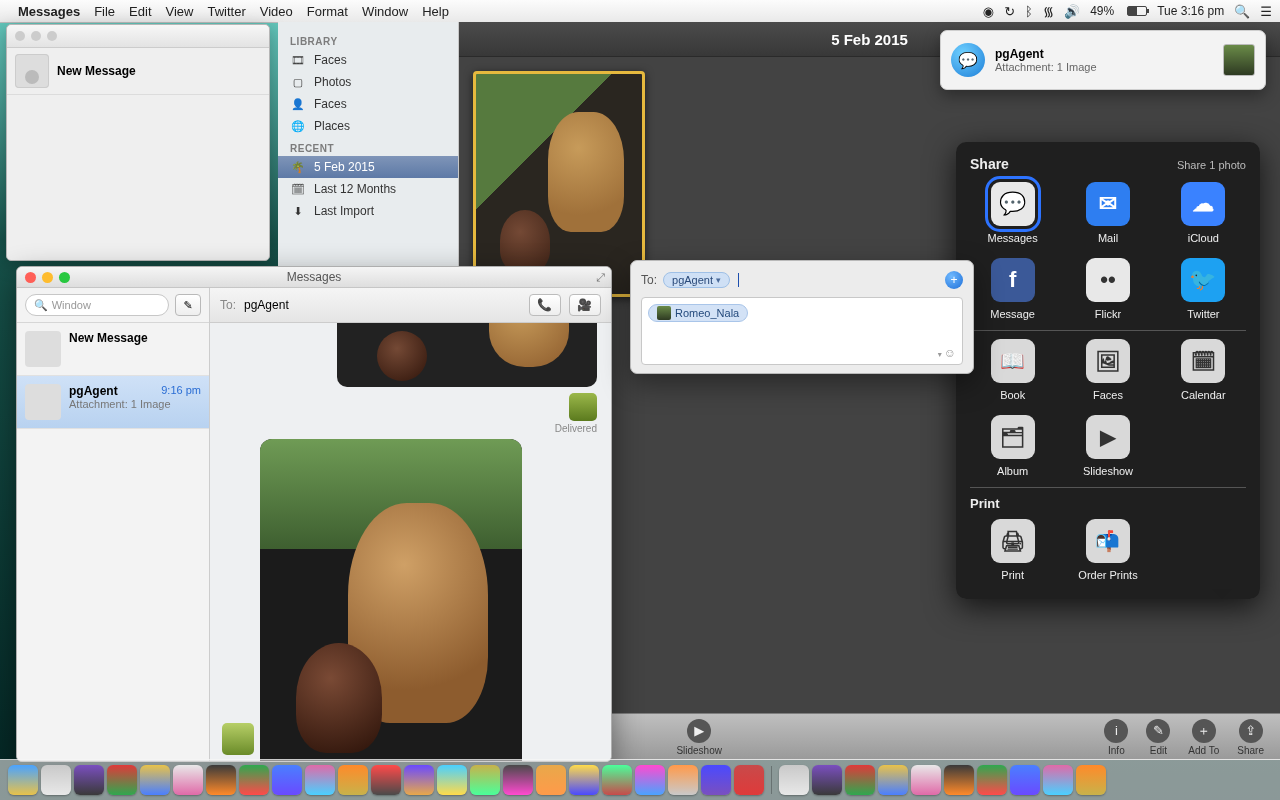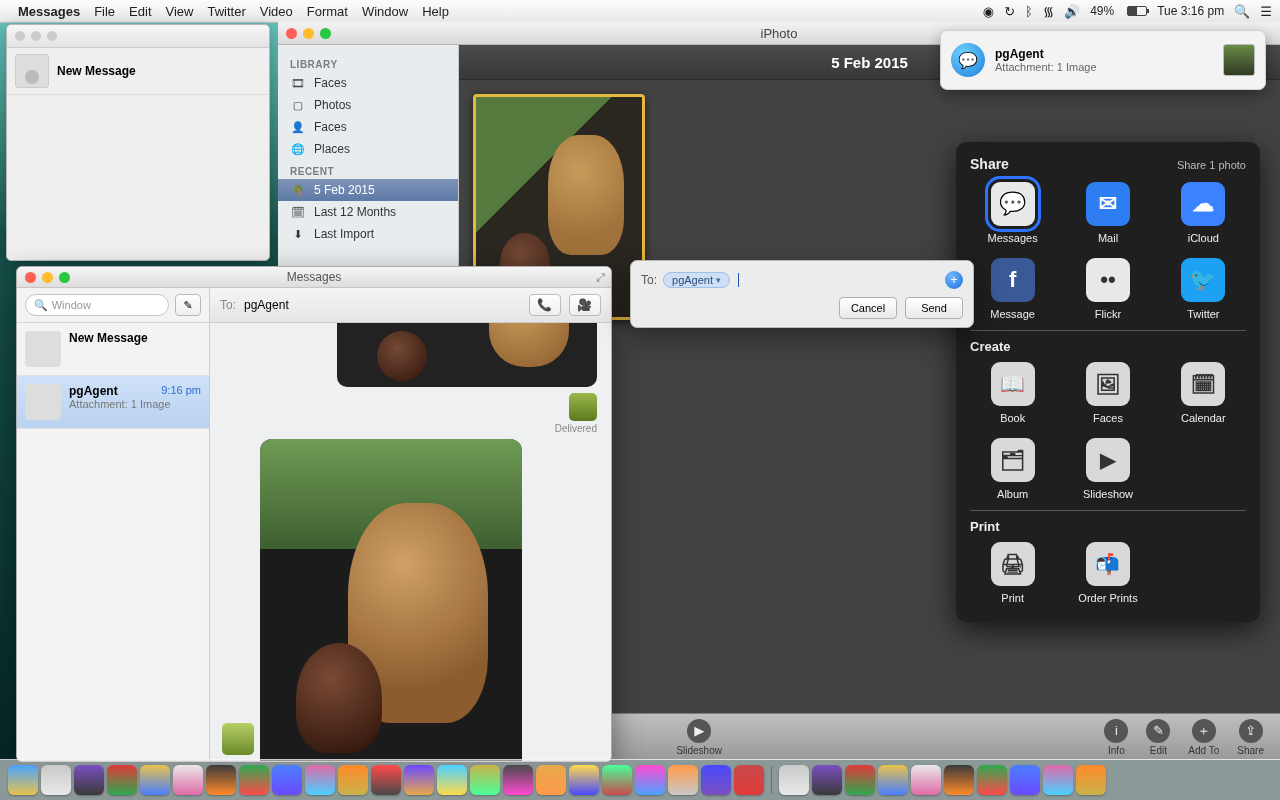--- a/index.html
+++ b/index.html
@@ -152,26 +152,20 @@
         <span class="dot"></span>
         <span class="dot"></span>
       </div>
     <div class="row">
       <div class="avatar"></div>
       <div style="font-weight:bold;font-size:12px">New Message</div>
     </div>
   </div>
 
   <div class="iphoto">
-    <div class="titlebar">
-      <span class="dot" style="background:#ff5f57"></span>
-      <span class="dot" style="background:#febc2e"></span>
-      <span class="dot" style="background:#28c840"></span>
-      <span class="title">iPhoto</span>
-    </div>
     <div class="body">
       <div class="sidebar">
         <div class="hdr">LIBRARY</div>
         <div class="item">
             <span class="ic">🎞</span>
             <span>Faces</span>
           </div>
         <div class="item">
             <span class="ic">▢</span>
             <span>Photos</span>
@@ -264,21 +258,20 @@
         <div class="cell">
           <div class="ico" style="background:#e8e8e8;color:#333">••</div>
           <span>Flickr</span>
         </div>
         <div class="cell">
           <div class="ico" style="background:#1da1f2;color:#fff">🐦</div>
           <span>Twitter</span>
         </div>
       </div>
     <div class="sep"></div>
-    <div class="sub">Create</div>
     <div class="grid2" id="create-grid">
         <div class="cell">
           <div class="ico" style="background:#d9d9d9;color:#333;font-size:20px">📖</div>
           <span>Book</span>
         </div>
         <div class="cell">
           <div class="ico" style="background:#d9d9d9;color:#333;font-size:20px">🖼</div>
           <span>Faces</span>
         </div>
         <div class="cell">
@@ -370,23 +363,26 @@
     </div>
   </div>
 
   <div class="sheet">
     <div class="row1">
       <span>To:</span>
       <span class="token">pgAgent</span>
       <span style="border-left:1px solid #1e4fae;height:14px;margin-left:2px"></span>
       <span class="add">+</span>
     </div>
-    <div class="btns">
-      <div class="bt">Cancel</div>
-      <div class="bt">Send</div>
+    <div class="msgbox">
+      <span class="attach">
+          <span class="th"></span>
+          <span>Romeo_Nala</span>
+        </span>
+      <span class="emoji">☺</span>
     </div>
   </div>
 
   <div class="notif">
     <div class="ni">💬</div>
     <div class="tx">
       <div class="t1">pgAgent</div>
       <div class="t2">Attachment: 1 Image</div>
     </div>
     <div class="pv"></div>

